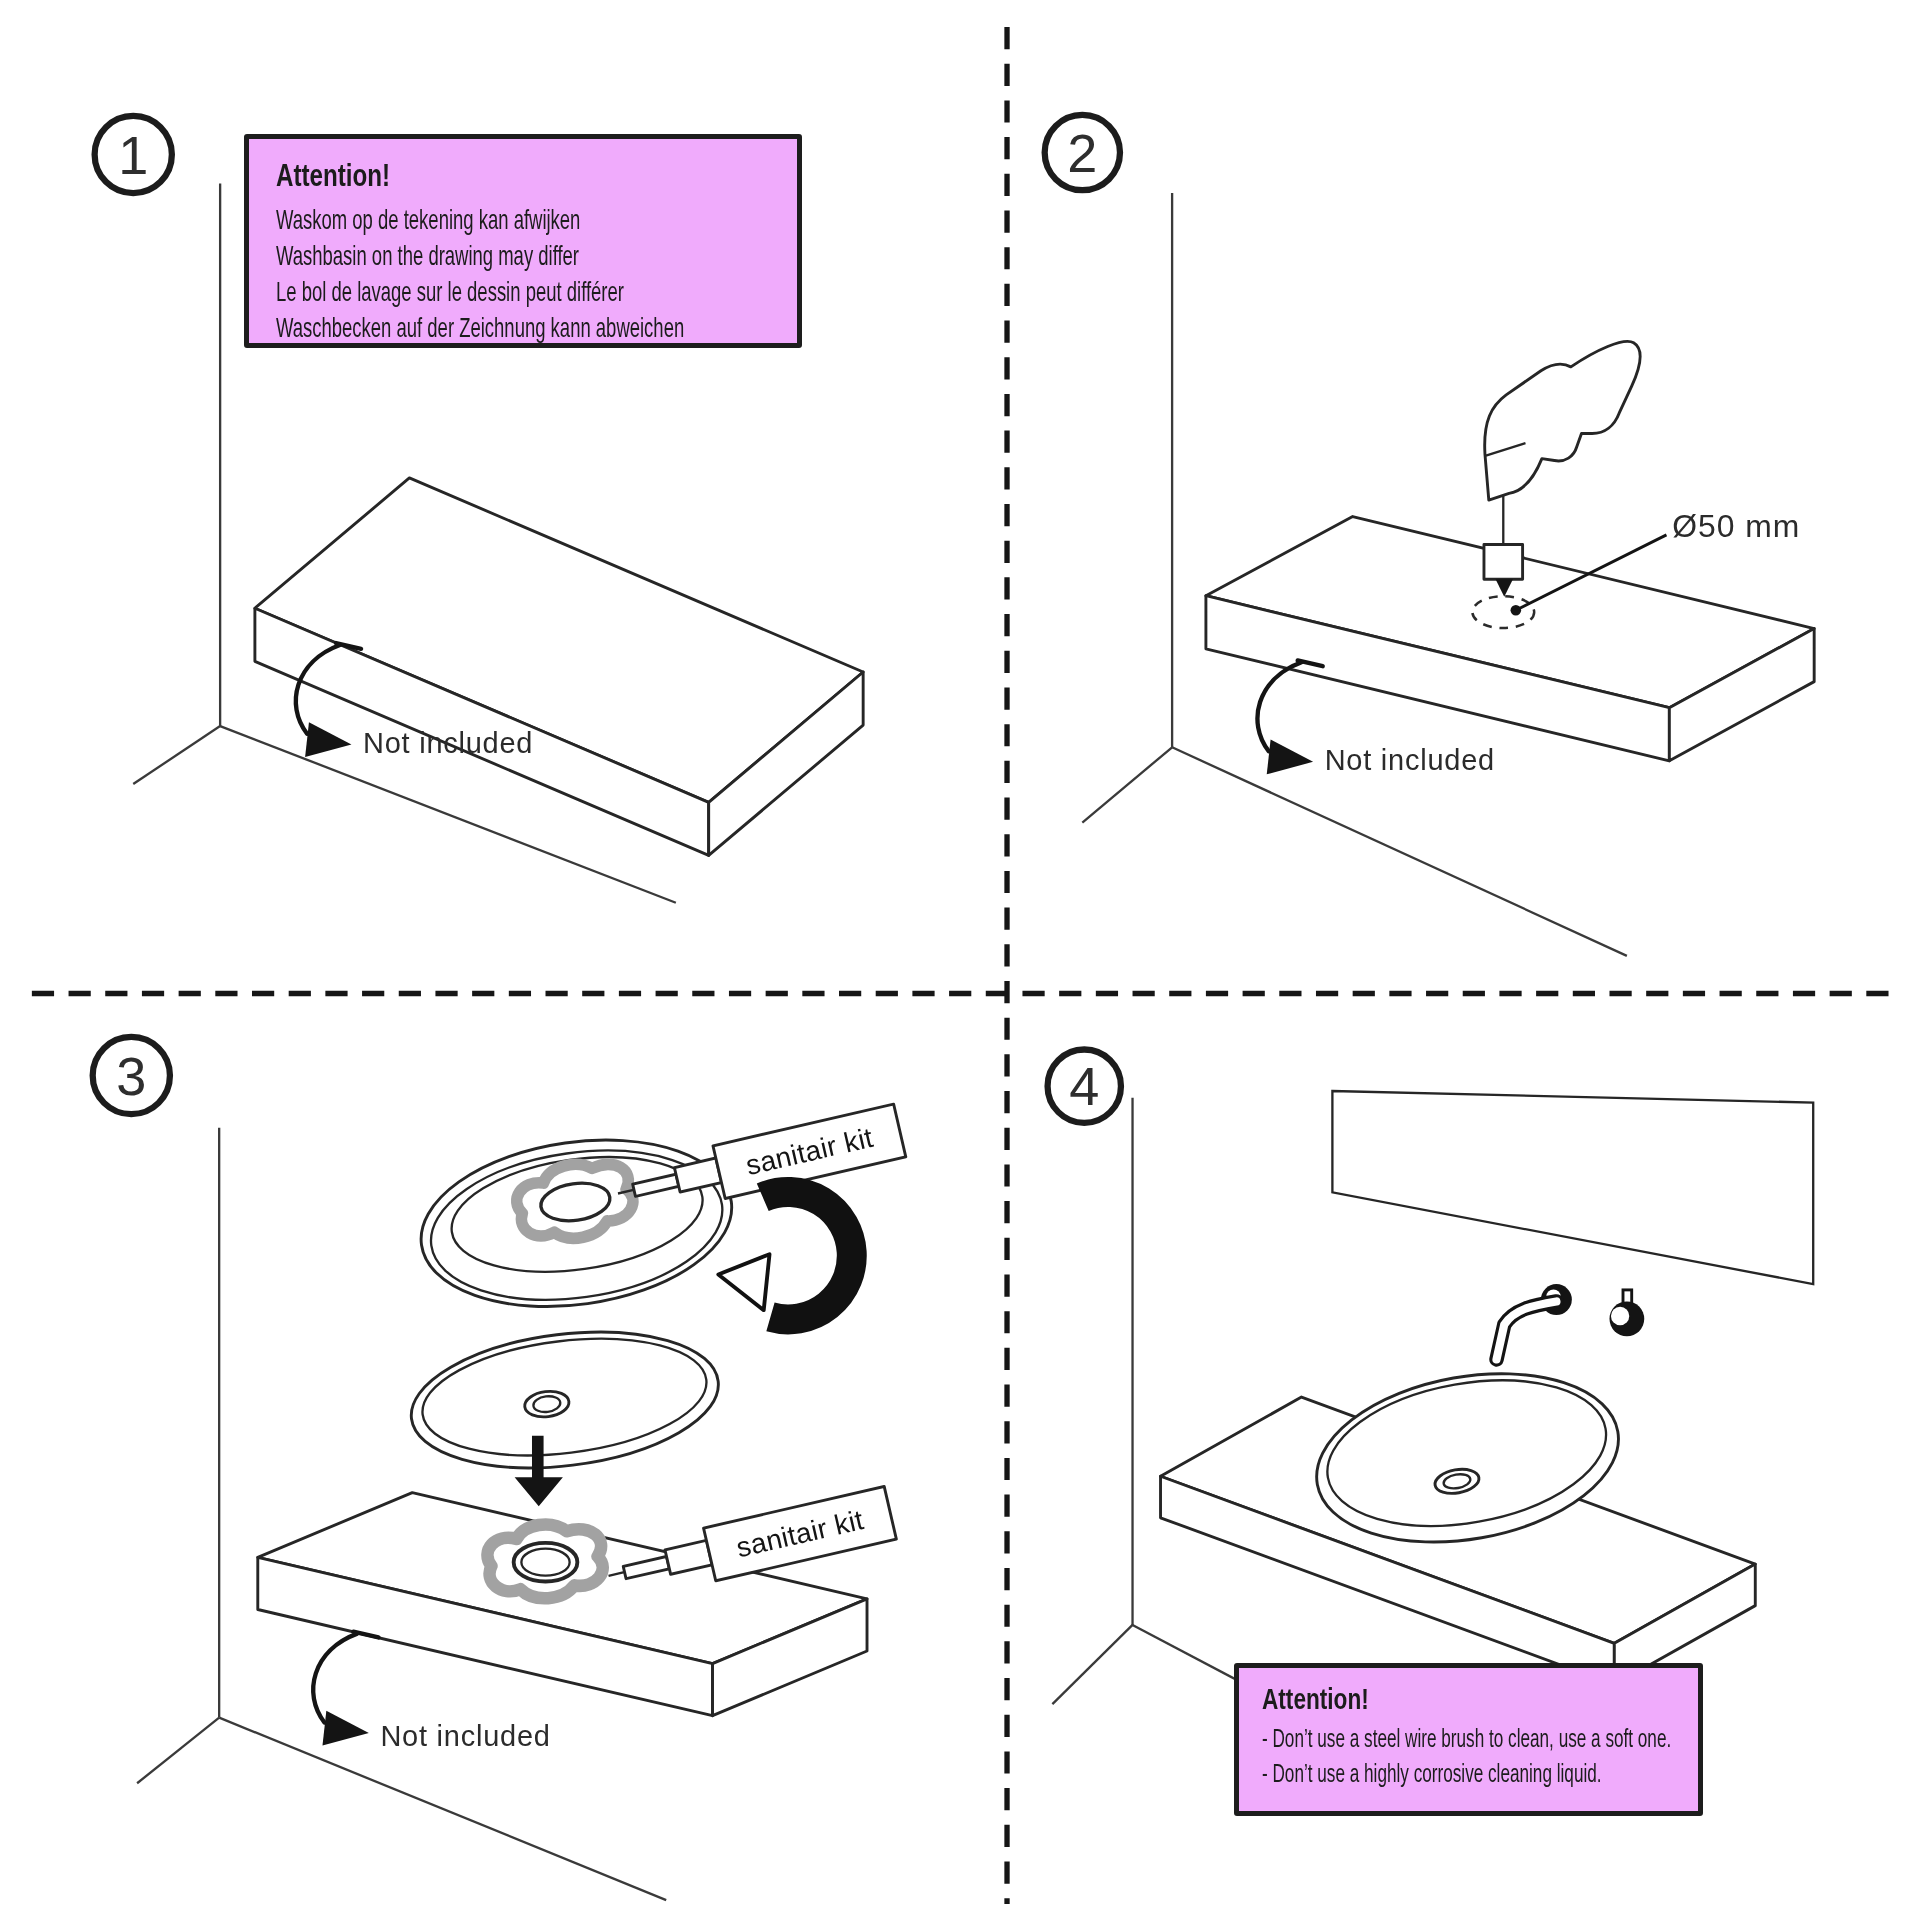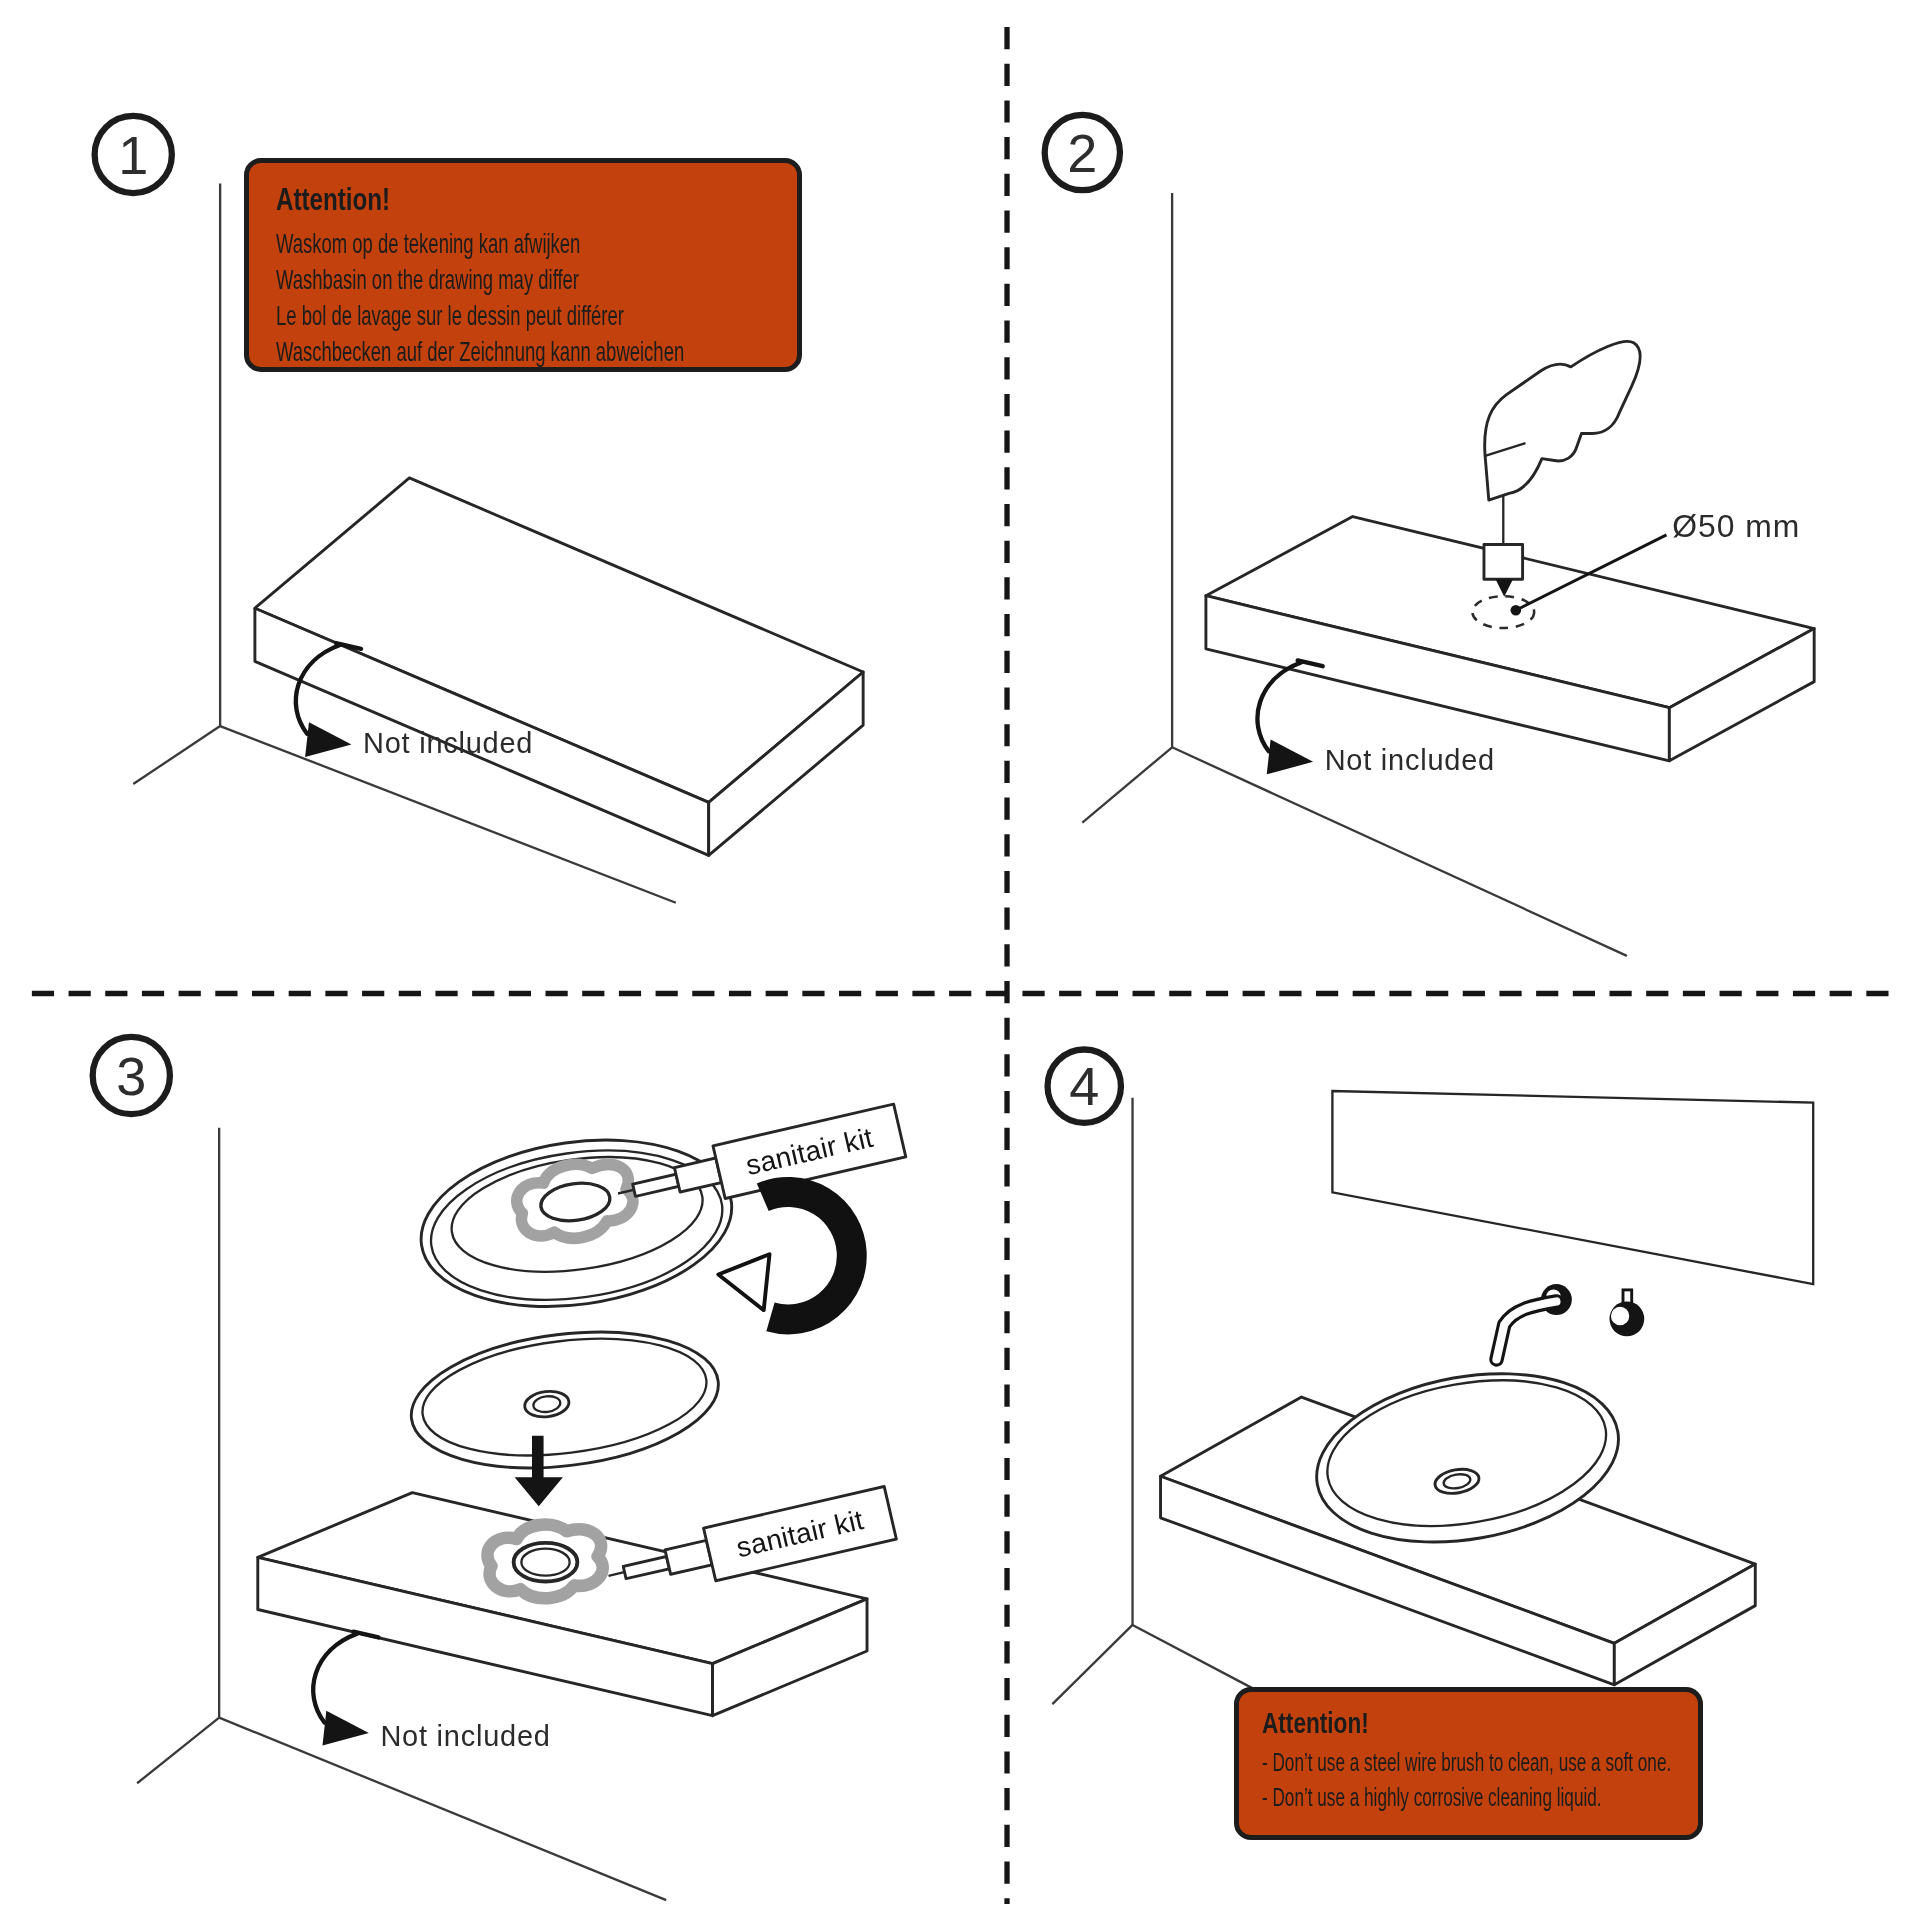--- a/index.html
+++ b/index.html
@@ -9,26 +9,25 @@
     background:#ffffff;
     font-family:"Liberation Sans",sans-serif;
     overflow:hidden;
   }
   .sheet svg{position:absolute;left:0;top:0;}
 
   
   .attn{
     position:absolute;
     box-sizing:border-box;
-    background:#c2410c;
+    background:#f0abfc;
     border:5.8px solid #1d1d1d;
-    border-radius:17px;
+    border-radius:3px;
     z-index:5;
     color:#1c1c1c;
-    margin-top:24px;
   }
   .attn .attn-title{
     font-weight:bold;
     transform:scaleX(0.78);
     transform-origin:0 50%;
     white-space:nowrap;
   }
   .attn .attn-lines{
     transform:scaleX(0.66);
     transform-origin:0 0;

